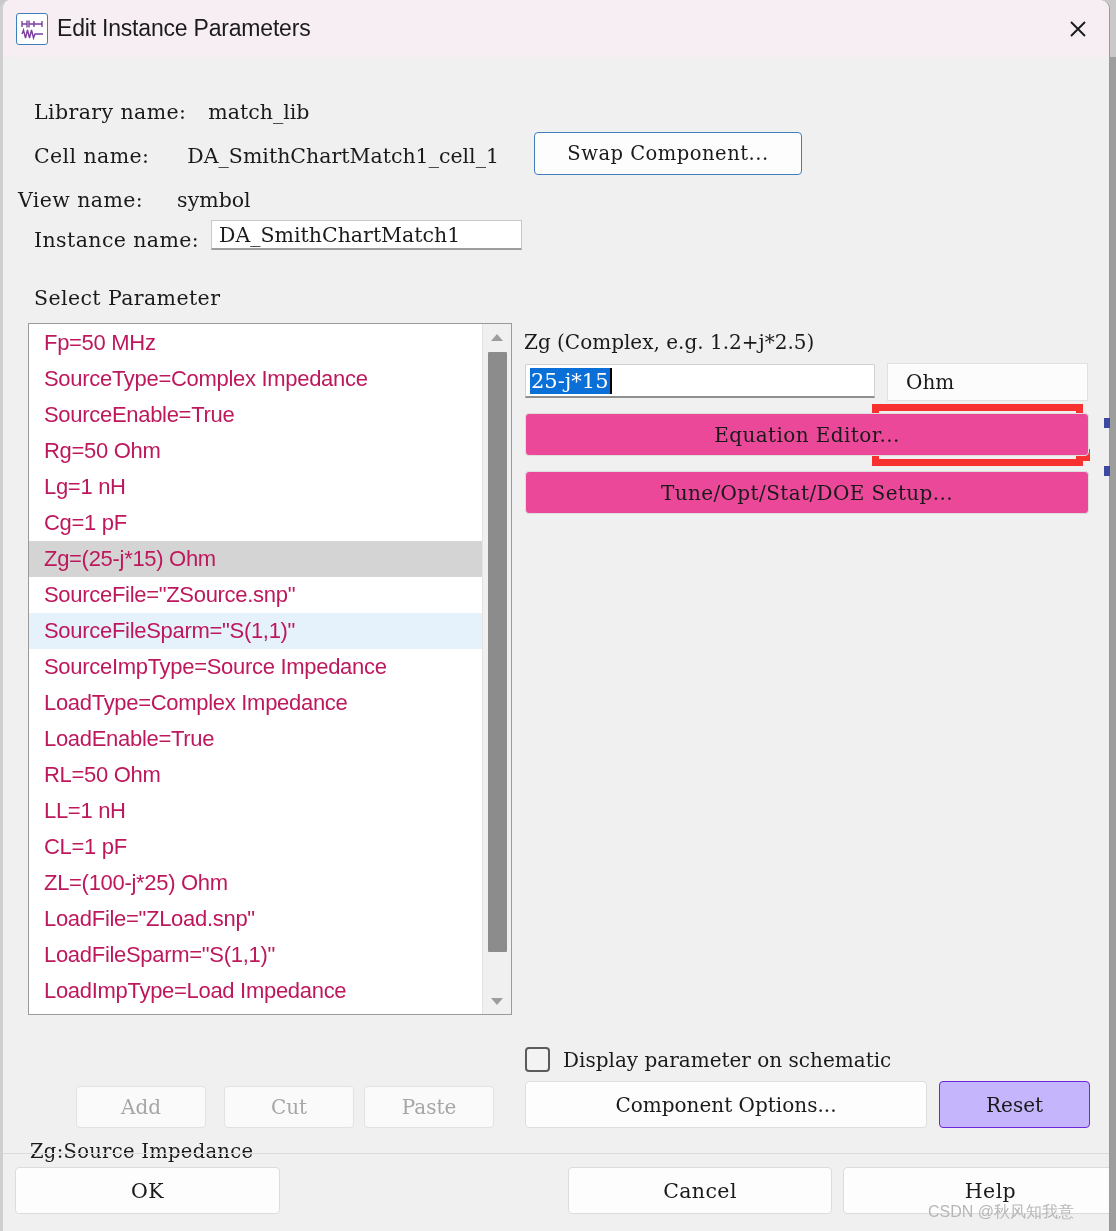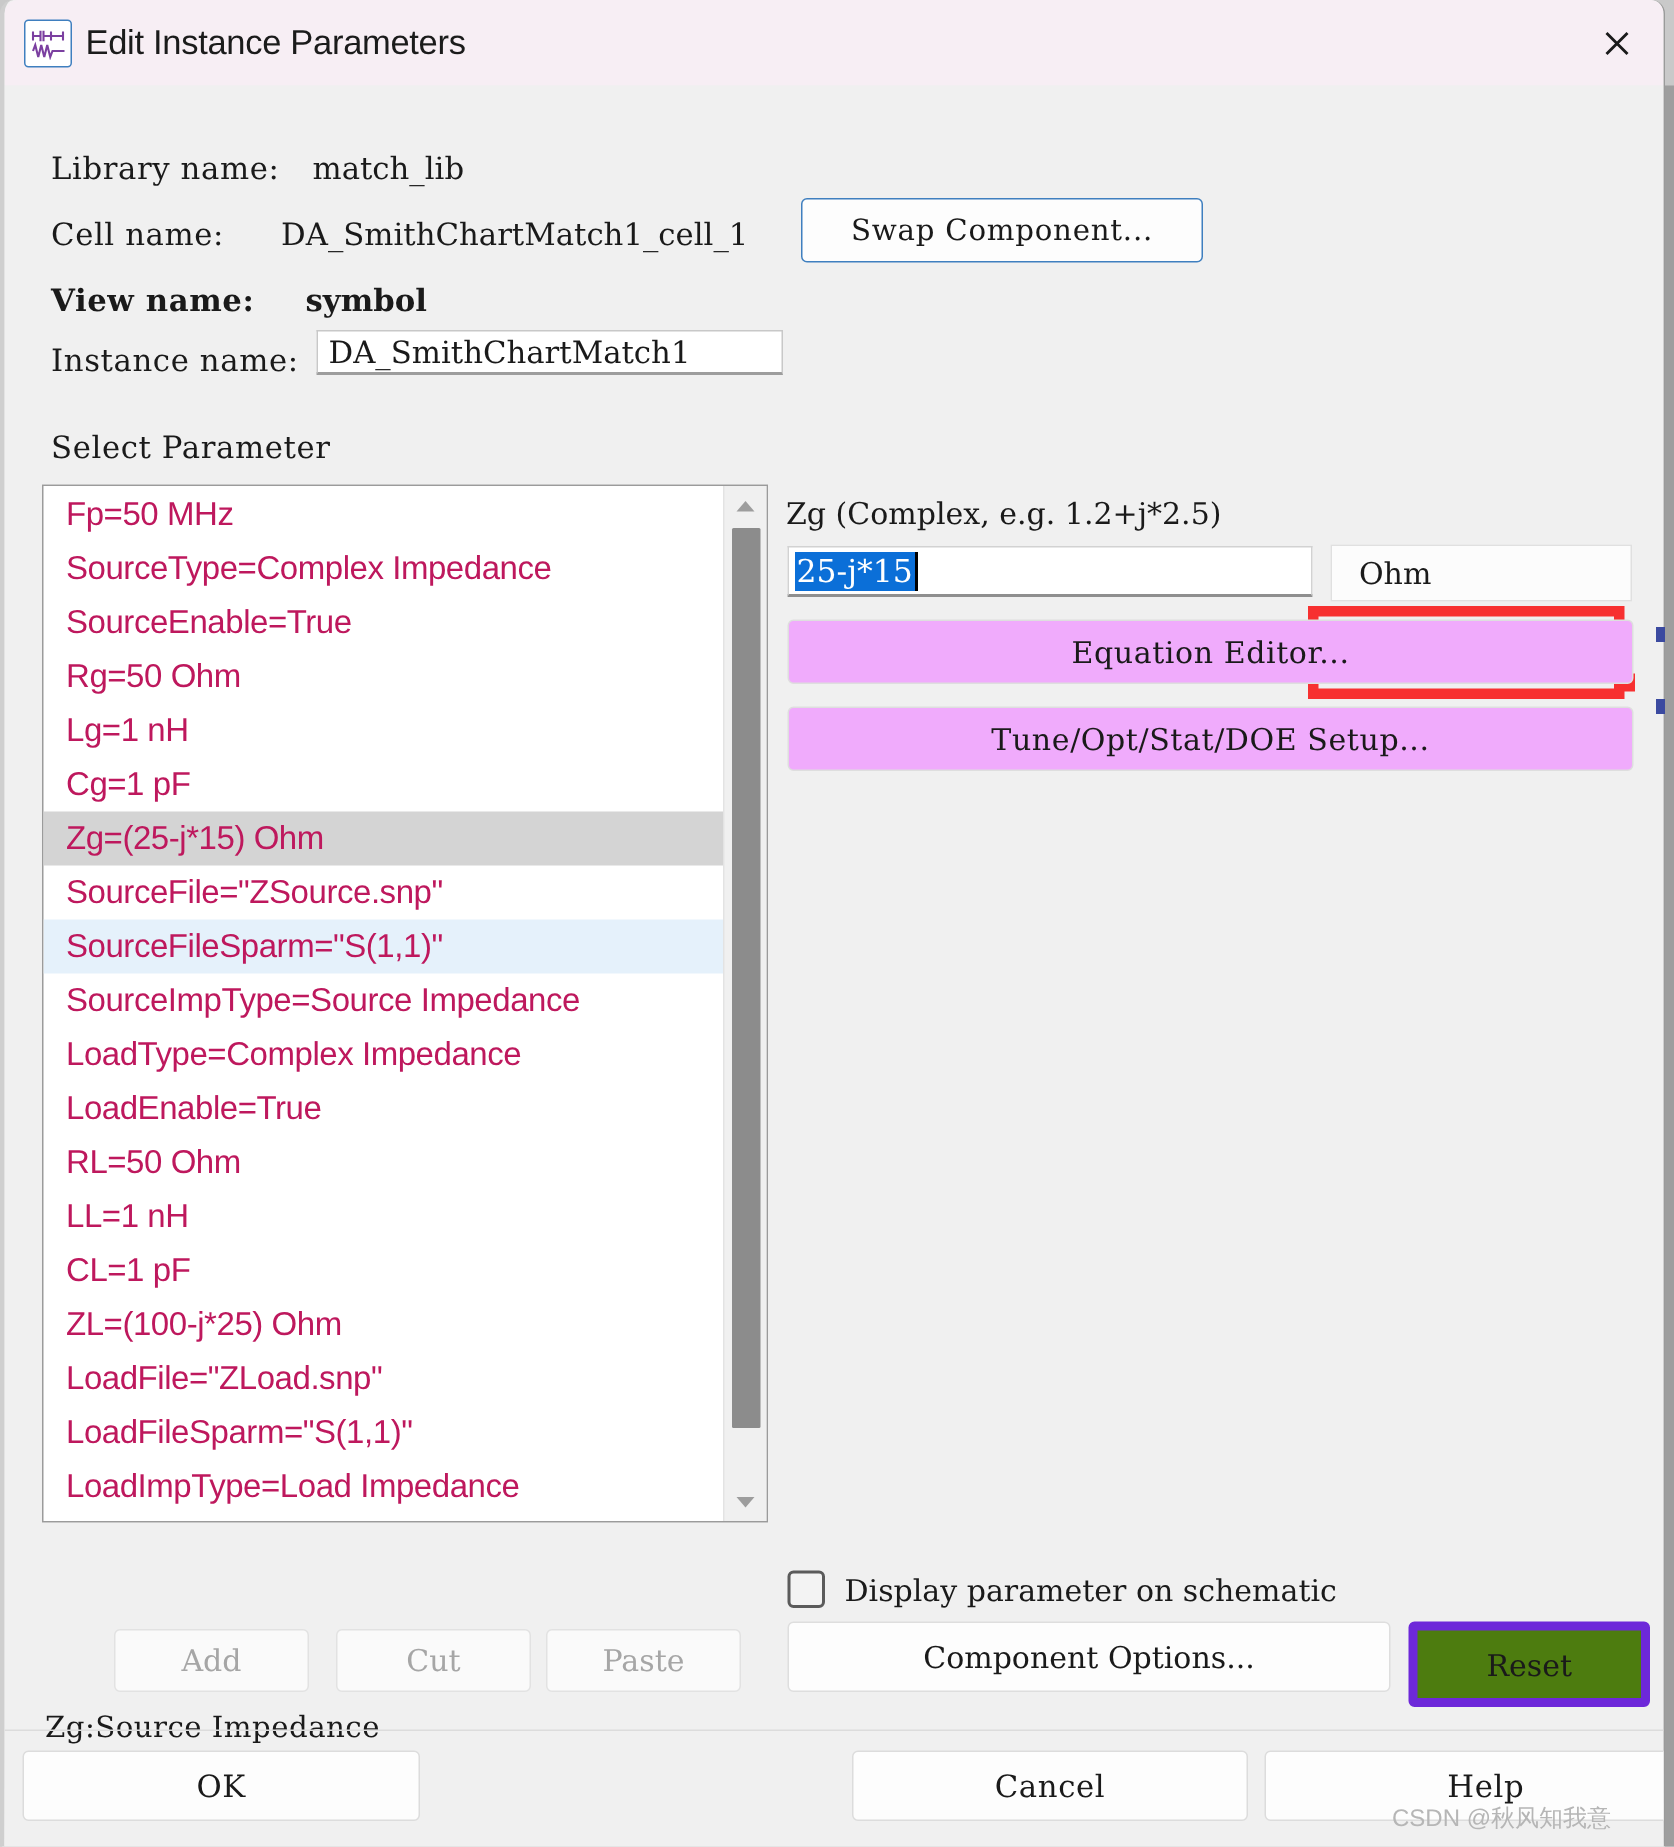--- a/index.html
+++ b/index.html
@@ -96,21 +96,21 @@
     white-space: pre;
   }
   .field-value {
     font-family: "DejaVu Serif", serif;
     font-size: 20.5px;
     color: #1a1a1a;
     white-space: pre;
   }
   #row-lib   { left: 31px; top: 40px; }
   #row-cell  { left: 31px; top: 84px; }
-  #row-view  { left: 31px; top: 128px; font-weight: bold; }
+  #row-view  { left: 15px; top: 128px; }
   #row-inst  { left: 31px; top: 168px; }
   .val-off-lib  { margin-left: 22px; }
   .val-off-cell { margin-left: 38px; }
   .val-off-view { margin-left: 34px; }
 
   .swap-btn {
     position: absolute;
     left: 531px;
     top: 75px;
     width: 266px;
@@ -317,21 +317,21 @@
     width: 14px;
     height: 12px;
     background: #f73030;
   }
 
   .wide-btn {
     position: absolute;
     left: 522px;
     width: 562px;
     height: 41px;
-    background: #f0abfc;
+    background: #ec4899;
     border: 1px solid #dedede;
     border-radius: 4px;
     display: flex;
     align-items: center;
     justify-content: center;
     font-family: "DejaVu Serif", serif;
     font-size: 20px;
     color: #1a1a1a;
     letter-spacing: 0.4px;
     white-space: pre;
@@ -379,22 +379,22 @@
     font-size: 20px;
     color: #1a1a1a;
     white-space: pre;
   }
   #btn-reset {
     position: absolute;
     left: 936px;
     top: 1024px;
     width: 149px;
     height: 45px;
-    background: #4d7c0f;
-    border: 6px solid #6d28d9;
+    background: #c4b5fd;
+    border: 1px solid #6d28d9;
     border-radius: 4px;
     display: flex;
     align-items: center;
     justify-content: center;
     font-family: "DejaVu Serif", serif;
     font-size: 20px;
     color: #1a1a1a;
   }
 
   

